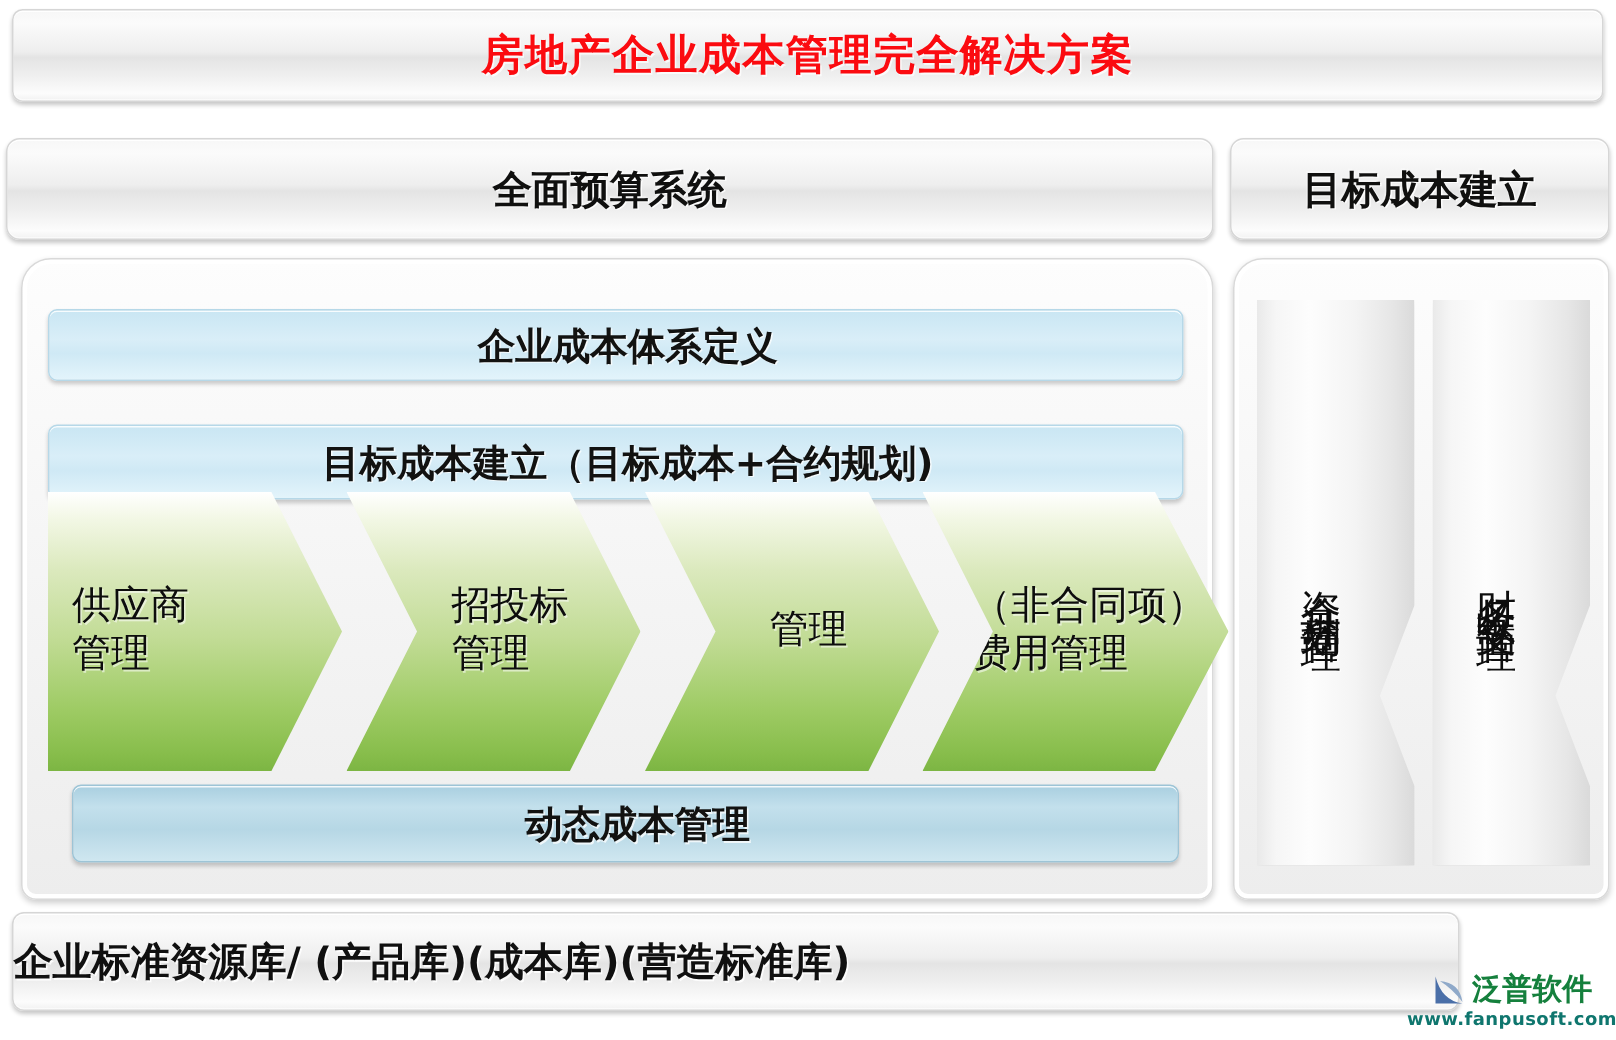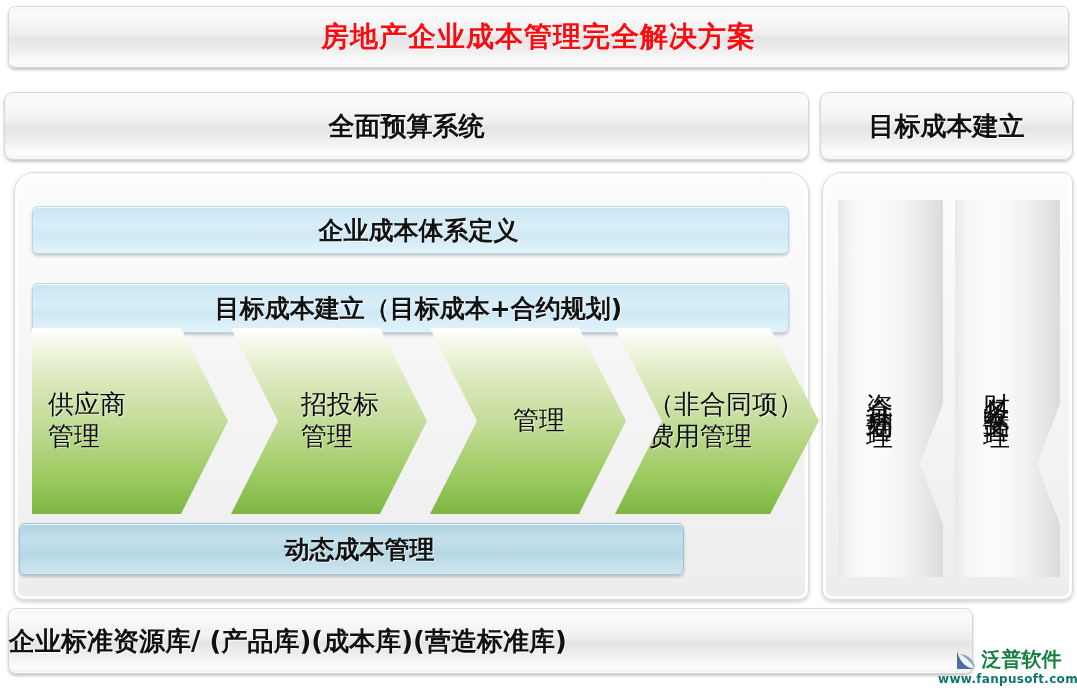--- a/index.html
+++ b/index.html
@@ -132,21 +132,21 @@
   #bar-cost-system {
     left: 32px; top: 206px; width: 757px; height: 48px;
     background: linear-gradient(to bottom, #c9e6f3 0%, #d9eef8 42%, #cfe9f5 62%, #e3f4fb 100%);
   }
   #bar-target-cost {
     left: 32px; top: 262px; width: 757px; height: 50px;
     background: linear-gradient(to bottom, #c9e6f3 0%, #d9eef8 42%, #cfe9f5 62%, #e3f4fb 100%);
     margin-top: 21px;
   }
   #bar-dynamic-cost {
-    left: 19px; top: 523px; width: 665px; height: 52px;
+    left: 48px; top: 523px; width: 738px; height: 52px;
     background: linear-gradient(to bottom, #a9cfe0 0%, #c3e0ec 28%, #b6d7e5 58%, #cfe7f0 100%);
     border-color: #9dc4d6;
   }
 
   
   .chev {
     position: absolute;
     top: 328px;
     height: 186px;
     background:

